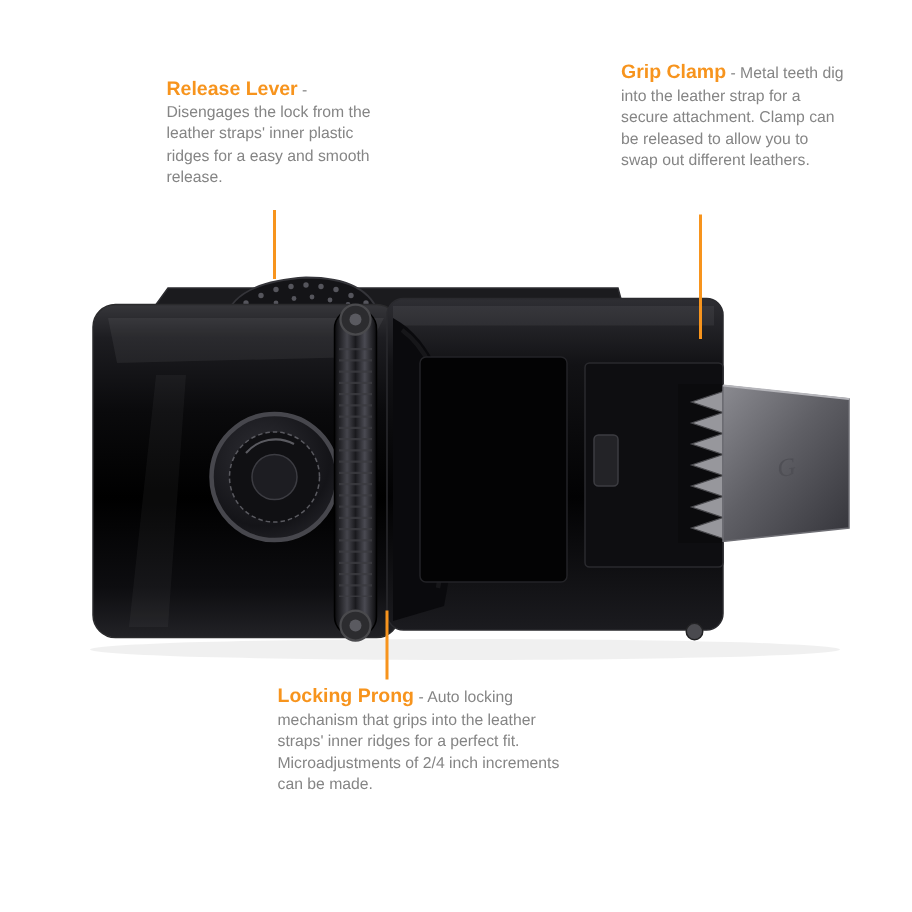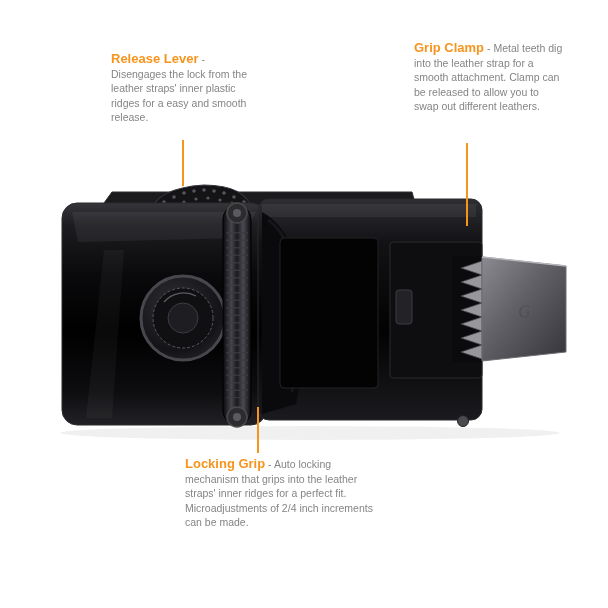--- a/index.html
+++ b/index.html
@@ -141,19 +141,19 @@
 <div class="leader" style="left:466px; top:143px; height:83px;"></div>
 <div class="leader" style="left:257px; top:407px; height:46px;"></div>
 
 <div class="annotation" style="left:111px; top:52px; width:136px;">
   <span class="title">Release Lever</span>
   <span>- Disengages the lock from the leather straps' inner plastic ridges for a easy and smooth release.</span>
 </div>
 
 <div class="annotation" style="left:414px; top:41px; width:150px;">
   <span class="title">Grip Clamp</span>
-  <span>- Metal teeth dig into the leather strap for a smooth attachment. Clamp can be released to allow you to swap out different leathers.</span>
+  <span>- Metal teeth dig into the leather strap for a secure attachment. Clamp can be released to allow you to swap out different leathers.</span>
 </div>
 
 <div class="annotation" style="left:185px; top:457px; width:192px;">
-  <span class="title">Locking Grip</span>
+  <span class="title">Locking Prong</span>
   <span>- Auto locking mechanism that grips into the leather straps' inner ridges for a perfect fit. Microadjustments of 2/4 inch increments can be made.</span>
 </div>
 
 </body></html>

